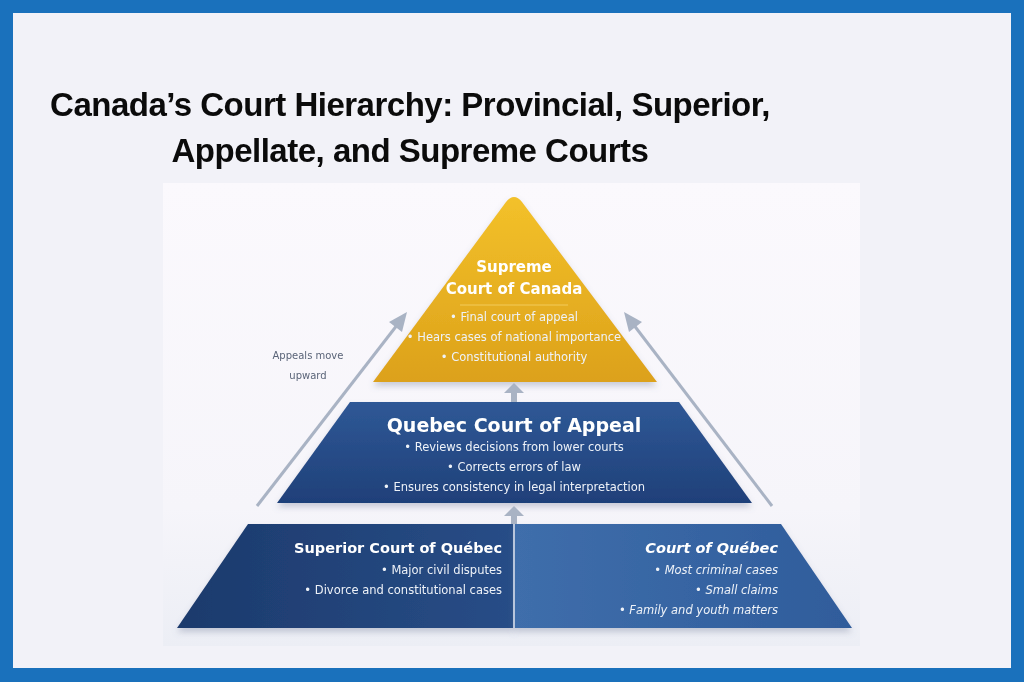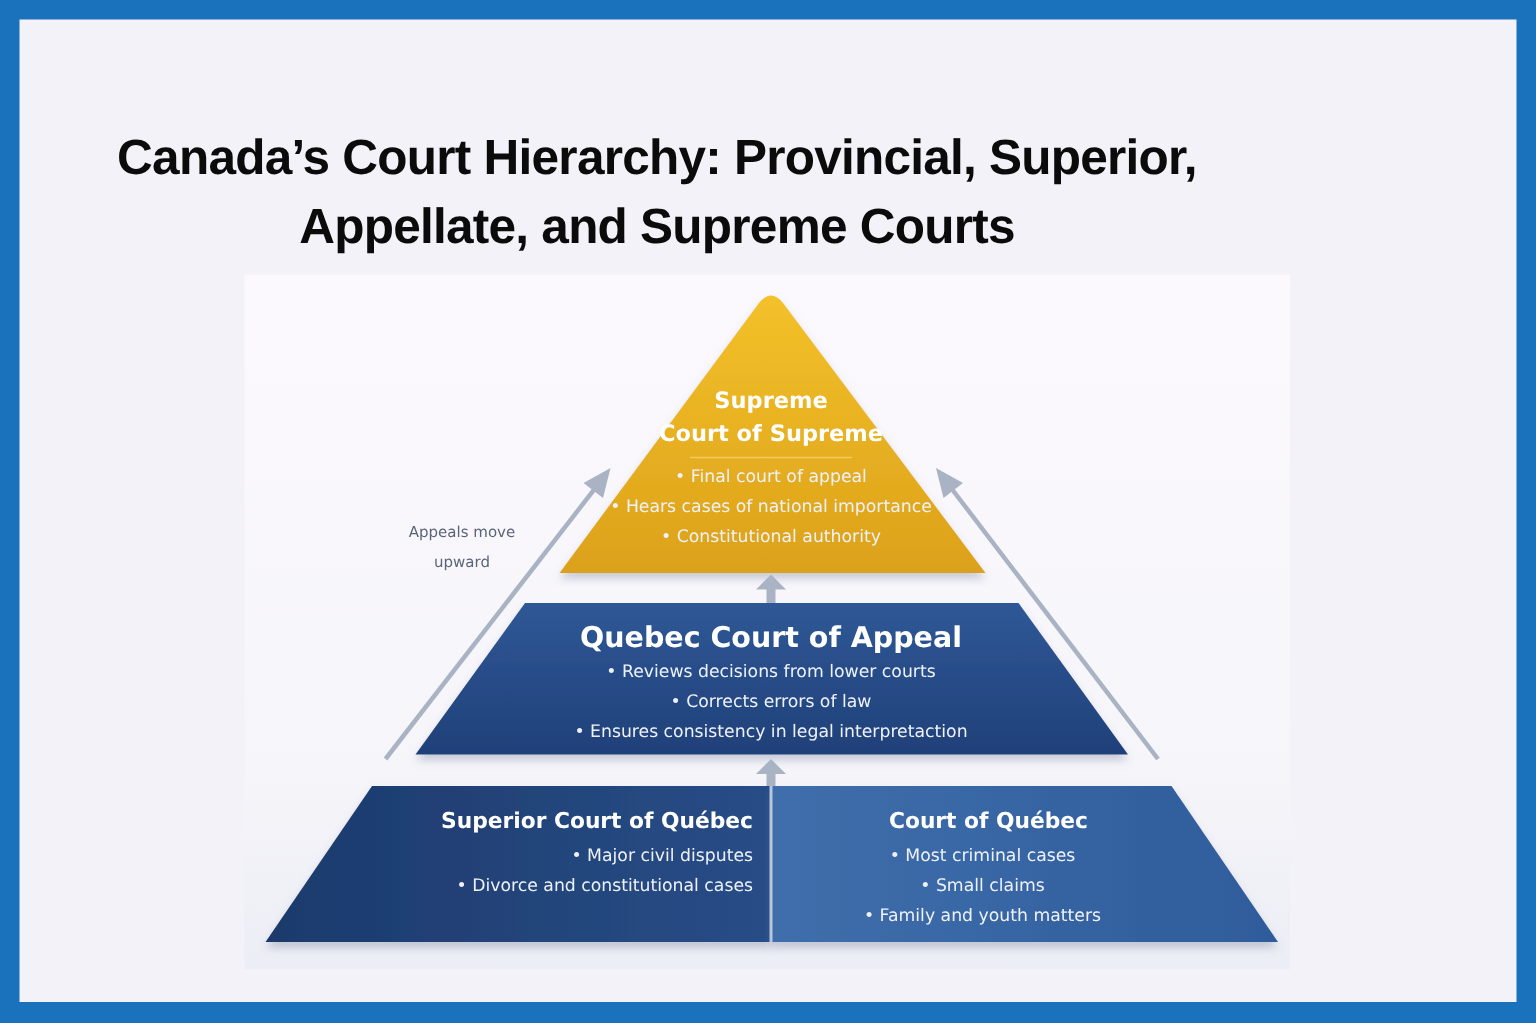--- a/index.html
+++ b/index.html
@@ -15,21 +15,20 @@
       background: #f2f2f8;
     }
     .title {
       position: absolute; left: 0; top: 82px; width: 820px;
       text-align: center;
       font-family: "Liberation Sans", sans-serif;
       font-weight: bold;
       font-size: 33px; line-height: 46px;
       color: #0b0b0b;
       letter-spacing: -0.5px;
-      margin-left: 28px;
     }
     .title span { display: block; }
     .illus {
       position: absolute; left: 163px; top: 183px;
       width: 697px; height: 463px;
       background: linear-gradient(180deg, #fbf9fd 0%, #f6f5fa 70%, #eceef5 100%);
     }
     svg.diagram { position: absolute; left: 0; top: 0; }
     .txt { position: absolute; text-align: center; color: #ffffff;
       font-family: "DejaVu Sans", sans-serif; }
@@ -104,39 +103,39 @@
   </g>
 </svg>
 
 <div class="annot">
   <div>Appeals move</div>
   <div>upward</div>
 </div>
 
 <div class="txt" style="left:414px; top:256px; width:200px;text-align:center;">
   <div class="tier-title" style="font-size:15px; line-height:22px;">Supreme</div>
-  <div class="tier-title" style="font-size:15px; line-height:22px;">Court of Supreme</div>
+  <div class="tier-title" style="font-size:15px; line-height:22px;">Court of Canada</div>
 </div>
 <div class="txt" style="left:384px; top:307px; width:260px;">
   <div class="bullet">• Final court of appeal</div>
   <div class="bullet">• Hears cases of national importance</div>
   <div class="bullet">• Constitutional authority</div>
 </div>
 
 <div class="txt" style="left:344px; top:413px; width:340px;">
   <div class="tier-title" style="font-size:19px; line-height:24px;">Quebec Court of Appeal</div>
   <div class="bullet">• Reviews decisions from lower courts</div>
   <div class="bullet">• Corrects errors of law</div>
   <div class="bullet">• Ensures consistency in legal interpretaction</div>
 </div>
 
 <div class="txt" style="left:282px; top:536px; width:220px; text-align:right;">
   <div class="tier-title" style="font-size:14.5px; line-height:24px;">Superior Court of Québec</div>
   <div class="bullet" style="padding-left:6px;">• Major civil disputes</div>
   <div class="bullet" style="padding-left:6px;">• Divorce and constitutional cases</div>
 </div>
 
-<div class="txt" style="left:555px; top:536px; width:200px; text-align:center;">
+<div class="txt" style="left:578px; top:536px; width:200px; text-align:right;font-style:italic;">
   <div class="tier-title" style="font-size:14.5px; line-height:24px; padding-left:8px;">Court of Québec</div>
   <div class="bullet">• Most criminal cases</div>
   <div class="bullet">• Small claims</div>
   <div class="bullet">• Family and youth matters</div>
 </div>
 
 </body></html>

